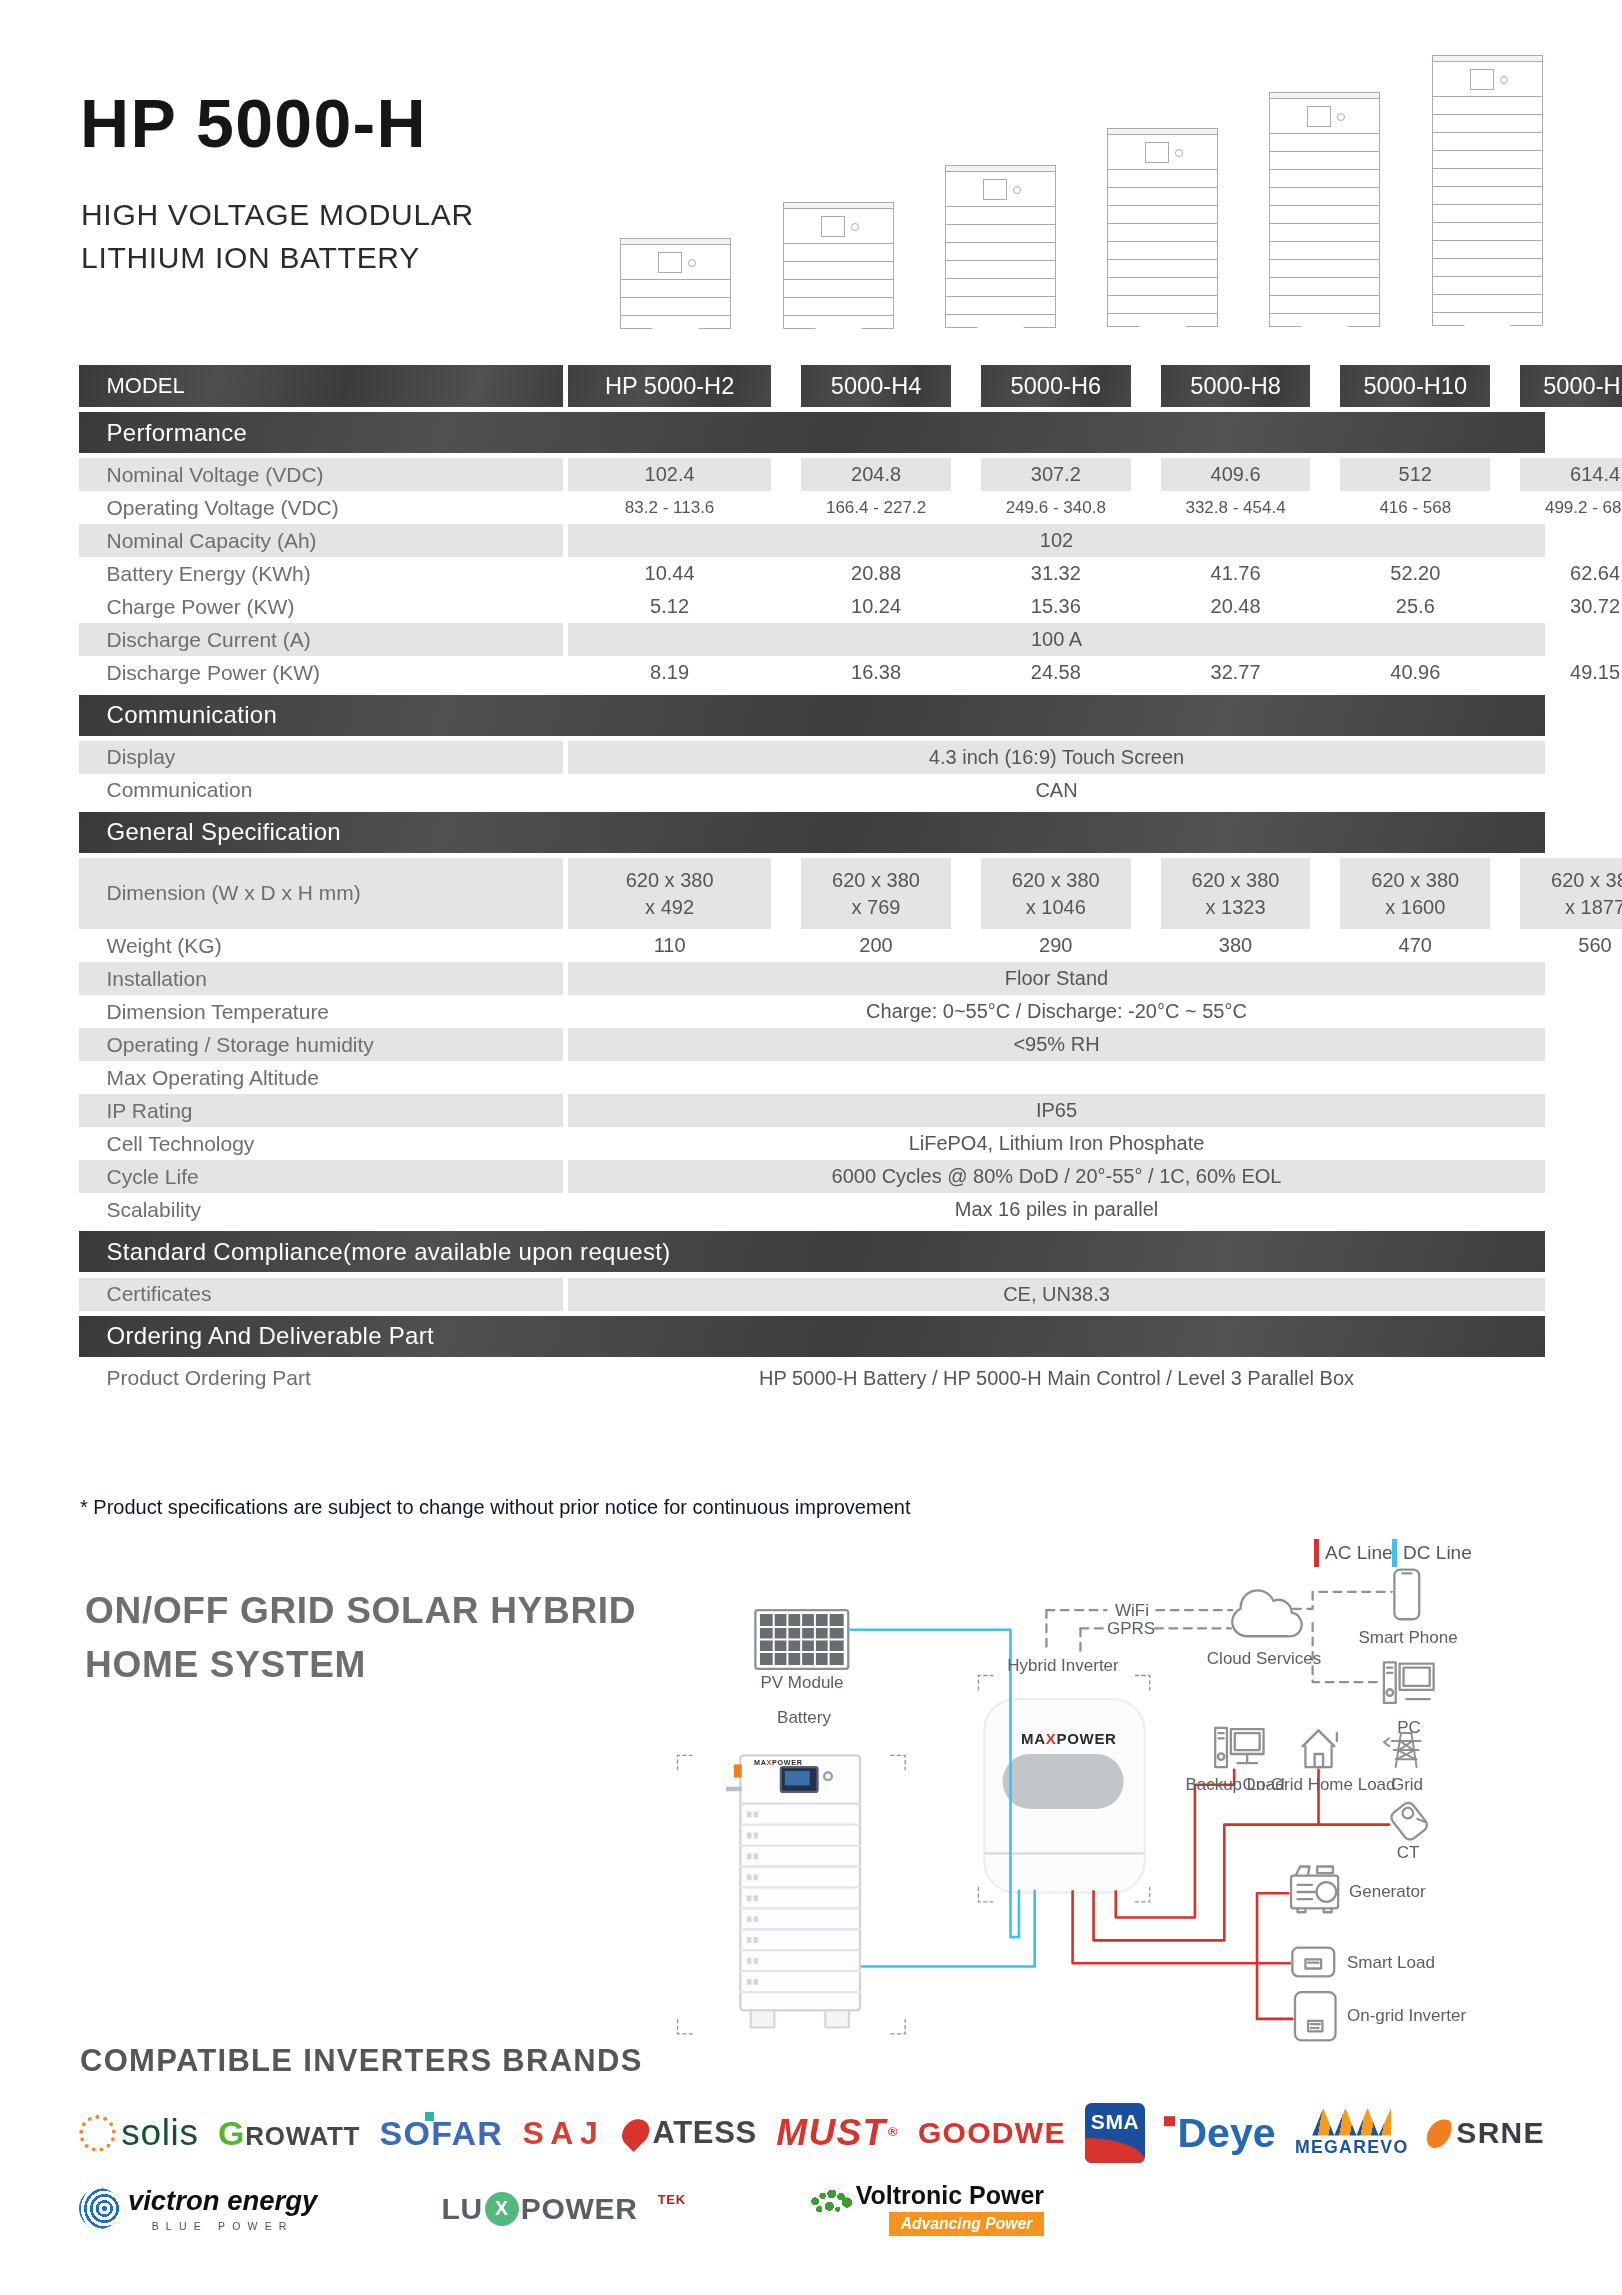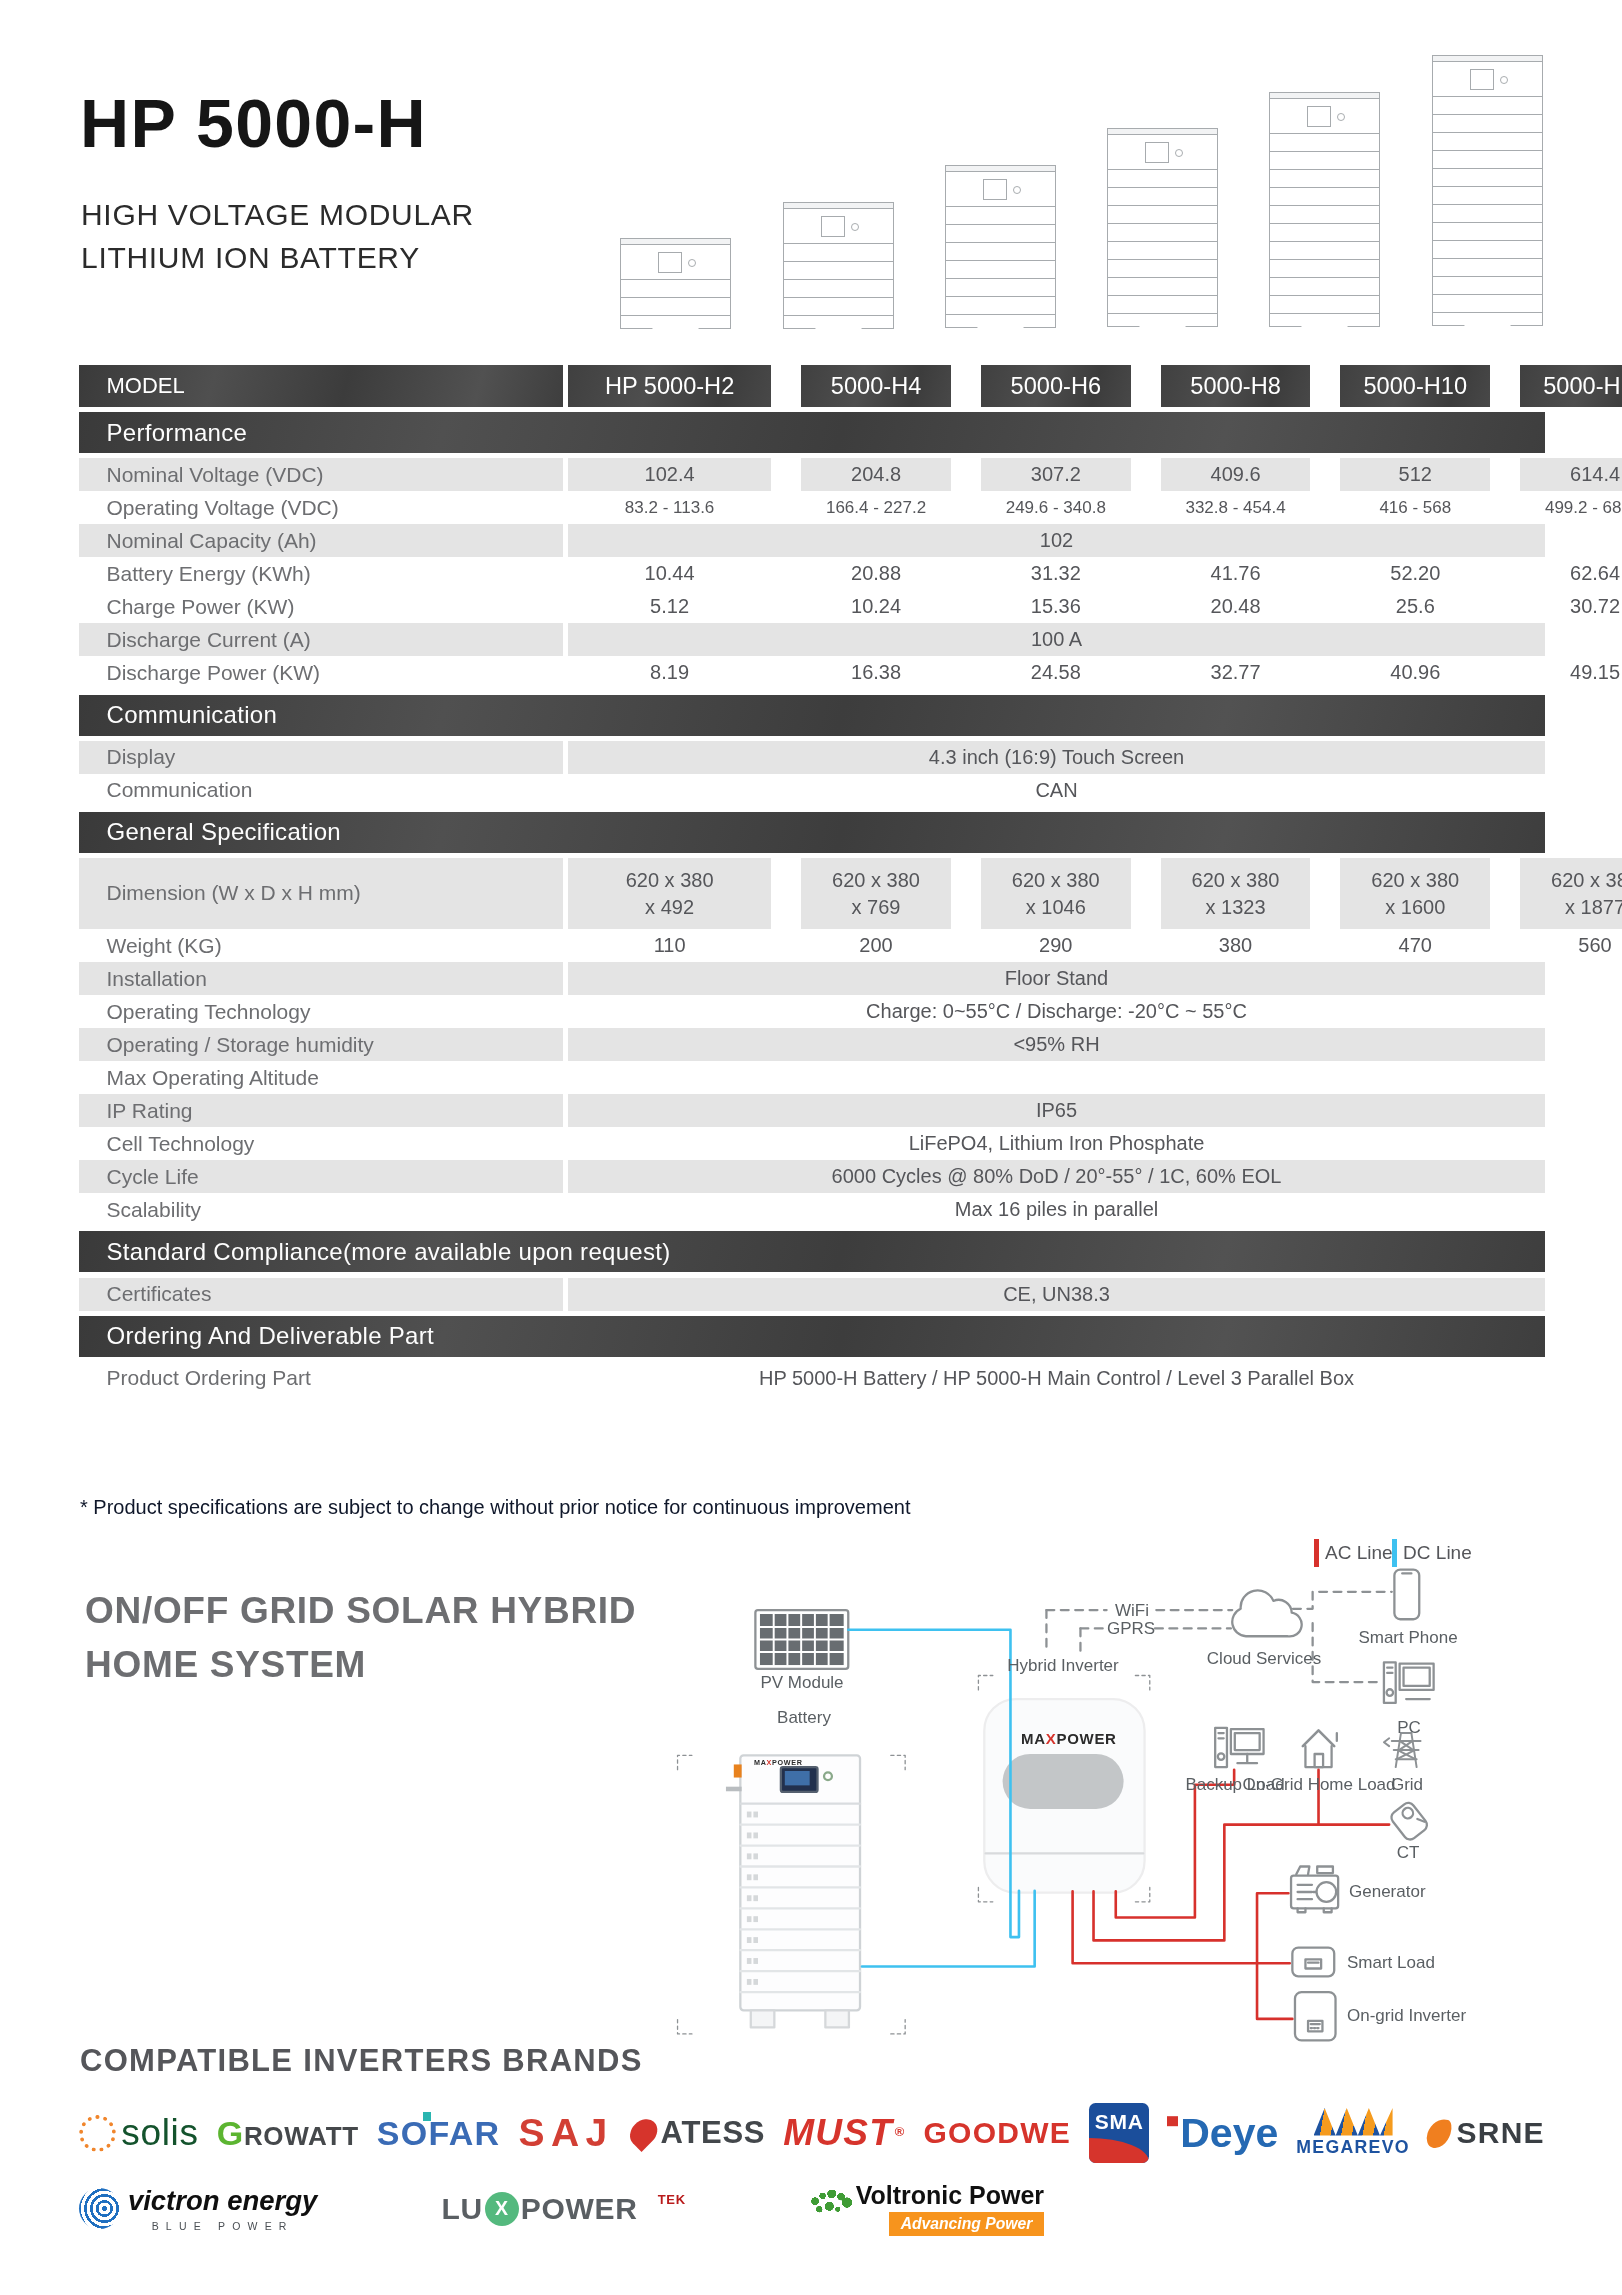--- a/index.html
+++ b/index.html
@@ -65,21 +65,21 @@
   .logo{display:flex;align-items:center;font-weight:700;}
   .logo .parts{display:flex;align-items:baseline;}
   .logo .sup{font-size:13px;vertical-align:super;margin-left:1.3px;transform:translateY(-9.2px);}
   .logo-solis .parts{font-size:37px;font-weight:500;letter-spacing:0.7px;}
   .logo-solis:before{content:"";width:29px;height:29px;border:4.6px dotted #f0862d;border-radius:50%;margin-right:5.2px;}
   .logo-growatt .parts span:first-child{font-size:34px;}
   .logo-growatt .parts{font-size:26px;letter-spacing:0.7px;font-weight:800;}
   .logo-sofar .parts{font-size:34px;font-weight:800;letter-spacing:1.3px;}
   .logo-sofar .accent{position:relative;}
   .logo-sofar .accent:after{content:"";position:absolute;right:-2.6px;top:-1.3px;width:8.5px;height:8.5px;background:#2ab5b0;}
-  .logo-saj .parts{font-size:39px;font-weight:800;letter-spacing:6.5px;}
+  .logo-saj .parts{font-size:32px;font-weight:800;letter-spacing:6.5px;}
   .logo-atess:before{content:"";width:23.6px;height:30px;background:#d6342c;margin-right:5.2px;
       border-radius:0 50% 50% 50%;transform:rotate(-135deg);}
   .logo-atess .parts{font-size:31px;font-weight:600;letter-spacing:0.7px;}
   .logo-must .parts{font-size:37px;font-weight:800;font-style:italic;letter-spacing:1.3px;}
   .logo-goodwe .parts{font-size:30px;font-weight:800;letter-spacing:1.3px;}
   .logo-sma{background:#1b4e9b;width:60px;height:60px;border-radius:6.5px;position:relative;
             justify-content:center;align-items:flex-start;overflow:hidden;}
   .logo-sma .parts{font-size:21px;font-weight:700;margin-top:6.5px;letter-spacing:0.7px;z-index:2;}
   .logo-sma:after{content:"";position:absolute;left:0;bottom:0;width:100%;height:25px;background:#d6342c;
                   border-radius:0 100% 0 0/0 95% 0 0;}
@@ -340,21 +340,21 @@
           <div class="dcell cn">560</div>
         </div>
       </div>
       <div class="trow h50 shade">
         <div class="cell-label">Installation</div>
         <div class="data-area">
           <div class="dcell full">Floor Stand</div>
         </div>
       </div>
       <div class="trow h50">
-        <div class="cell-label">Operating Technology</div>
+        <div class="cell-label">Dimension Temperature</div>
         <div class="data-area">
           <div class="dcell full">Charge: 0~55°C / Discharge: -20°C ~ 55°C</div>
         </div>
       </div>
       <div class="trow h50 shade">
         <div class="cell-label">Operating / Storage humidity</div>
         <div class="data-area">
           <div class="dcell full">&lt;95% RH</div>
         </div>
       </div>

